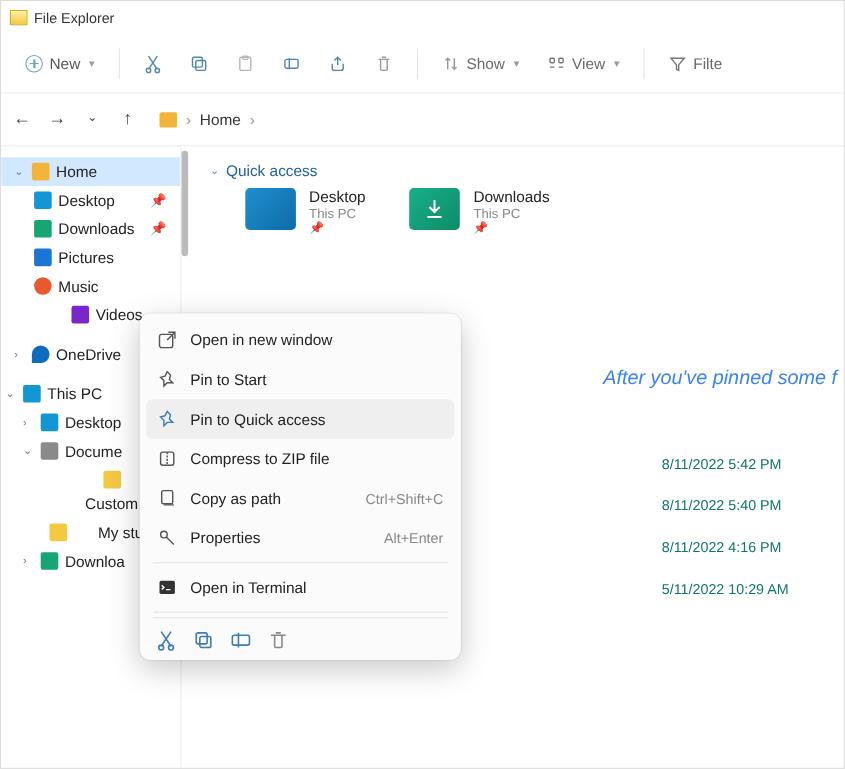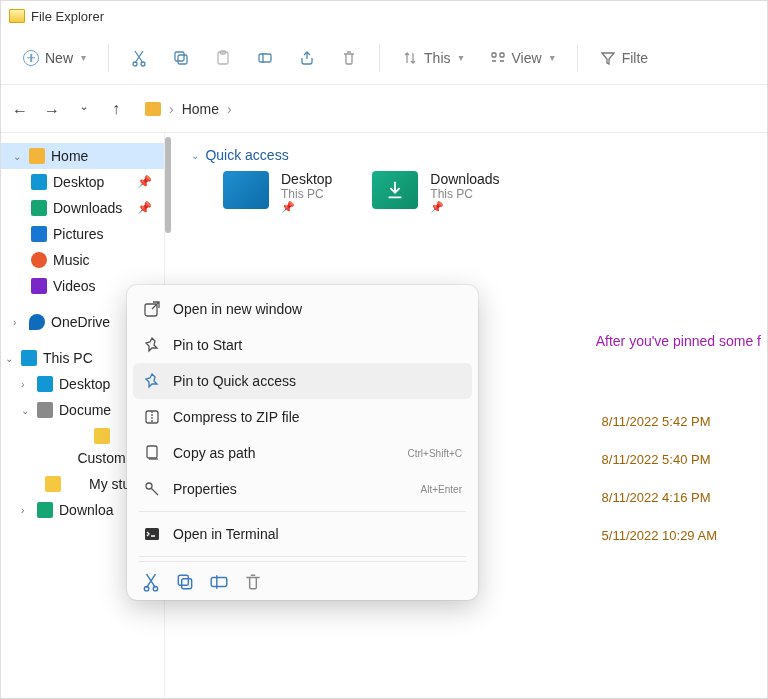--- a/index.html
+++ b/index.html
@@ -29,28 +29,28 @@
   .pin { margin-left:auto; font-size:12px; color:#7e7e7e; padding-right:6px;}
   .main { flex:1; position:relative; padding:12px 8px; font-size:13px; }
   .scrollthumb{position:absolute;left:0;top:4px;width:6px;height:96px;background:#bbb;border-radius:3px;}
   .section-head { display:flex; align-items:center; gap:6px; color:#205fa6; font-size:14px; padding:2px 0 8px 18px;}
   .qrow { display:flex; gap:40px; padding-left:50px; }
   .qa-item { display:flex; gap:12px; align-items:flex-start; }
   .qa-item .big-ic { width:46px; height:38px; border-radius:4px; }
   .qa-item .txt .nm { font-size:14px; color:#222;}
   .qa-item .txt .sub { font-size:12px; color:#888;}
   .qa-item .txt .pin-sm { font-size:11px; color:#888; display:block; }
-  .hint { position:absolute; right:6px; top:200px; font-size:14px; color:#a21caf; white-space:nowrap;}
-  .dates { position:absolute; right:50px; top:270px; font-size:13px; color:#a16207; line-height:38px; text-align:left;}
+  .hint { position:absolute; right:6px; top:200px; font-size:18px; color:#3b82f6; white-space:nowrap;font-style:italic;}
+  .dates { position:absolute; right:50px; top:270px; font-size:13px; color:#0f766e; line-height:38px; text-align:left;}
   
-  .ctxmenu { position:absolute; left:126px; top:284px; width:351px; background:#fbfbfb; border-radius:10px; box-shadow:0 8px 28px rgba(0,0,0,.22),0 0 0 1px rgba(0,0,0,.06); padding:6px; font-size:14px; }
+  .ctxmenu { position:absolute; left:126px; top:284px; width:292px; background:#fbfbfb; border-radius:10px; box-shadow:0 8px 28px rgba(0,0,0,.22),0 0 0 1px rgba(0,0,0,.06); padding:6px; font-size:14px; }
   .cm-item { display:flex; align-items:center; gap:12px; padding:9px 10px; border-radius:6px; cursor:pointer; color:#222;}
   .cm-item:hover,.cm-item.hover{background:#efefef;}
   .cm-item .ic{width:18px;height:18px;flex:0 0 18px;display:flex;align-items:center;justify-content:center;}
-  .cm-sc { margin-left:auto; font-size:10px; color:#888;}
+  .cm-sc { margin-left:auto; font-size:13px; color:#888;}
   .cm-sep { height:1px; background:#e6e6e6; margin:4px 6px;}
   .cm-row { display:flex; gap:14px; padding:6px 8px 2px 8px;}
   .cm-row .ic { width:20px;height:20px; color:#3a6ea5; cursor:pointer;}
   
   .sq{border-radius:2px;}
   .c-home{background:#f3b43a;}
   .c-desk{background:#1296d4;}
   .c-down{background:#17a673;}
   .c-pic{background:#1976d2;}
   .c-mus{background:#e85a2d;}
@@ -110,21 +110,21 @@
   <div class="tb-btn">
       <span class="ic"><svg viewBox="0 0 16 16">
           <path d="M3 4h10M5 4v9a1 1 0 0 0 1 1h4a1 1 0 0 0 1-1V4M6 2h4" fill="none" stroke="#999" stroke-width="1.3"></path>
         </svg></span>
     </div>
   <div class="tb-sep"></div>
   <div class="tb-btn">
     <span class="ic"><svg viewBox="0 0 16 16">
           <path d="M5 3v10M3 5l2-2 2 2M11 13V3m-2 8l2 2 2-2" stroke="#999" stroke-width="1.3" fill="none"></path>
         </svg></span>
-    <span>This</span>
+    <span>Show</span>
     <span class="caret">▾</span>
   </div>
   <div class="tb-btn">
     <span class="ic"><svg viewBox="0 0 16 16">
           <rect x="2" y="3" width="4" height="4" rx="1" fill="none" stroke="#777" stroke-width="1.3"></rect>
           <rect x="10" y="3" width="4" height="4" rx="1" fill="none" stroke="#777" stroke-width="1.3"></rect>
           <path d="M2 11h4M10 11h4" stroke="#777" stroke-width="1.3"></path>
         </svg></span>
     <span>View</span>
     <span class="caret">▾</span>
@@ -171,21 +171,21 @@
         <span class="pin">📌</span>
       </div>
     <div class="sb-item" style="padding-left:30px;">
         <span class="ic sq c-pic"></span>
         <span>Pictures</span>
       </div>
     <div class="sb-item" style="padding-left:30px;">
         <span class="ic sq c-mus" style="border-radius:50%;"></span>
         <span>Music</span>
       </div>
-    <div class="sb-item" style="padding-left:30px;">
+    <div class="sb-item" style="padding-left:30px;margin-left:34px;">
         <span class="ic sq c-vid"></span>
         <span>Videos</span>
       </div>
     <div style="height:10px;"></div>
     <div class="sb-item" style="padding-left:12px;">
         <span class="chev">›</span>
         <span class="ic c-od"></span>
         <span>OneDrive</span>
       </div>
     <div style="height:10px;"></div>

